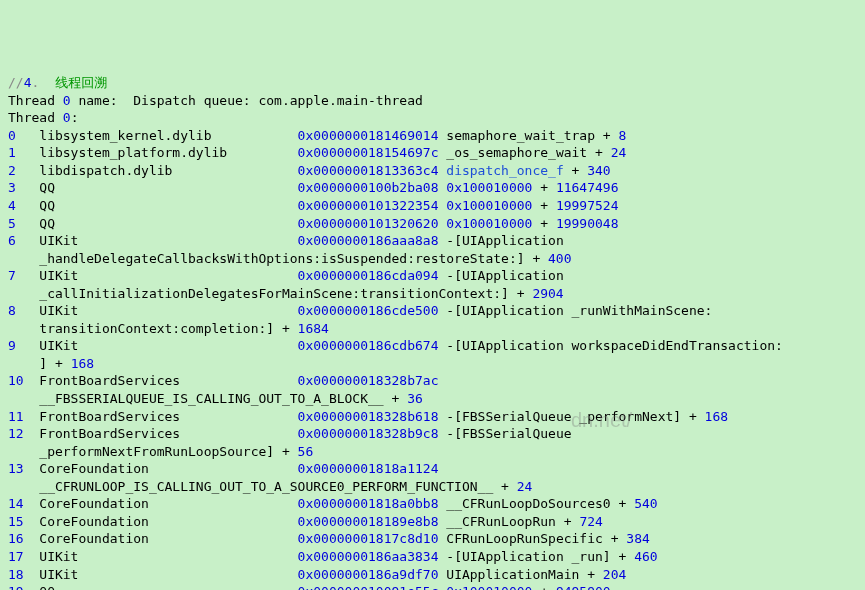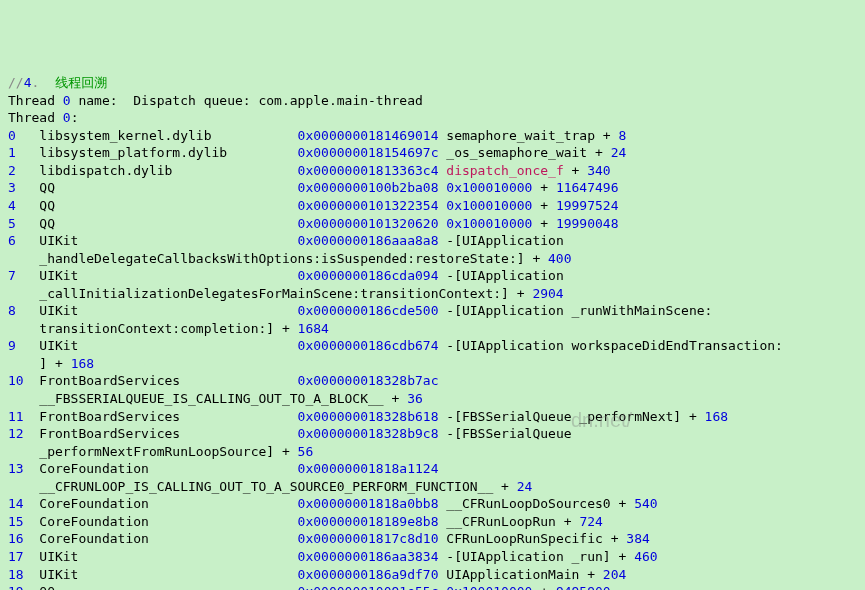--- a/index.html
+++ b/index.html
@@ -8,21 +8,21 @@
       background: #c8f0c8;
       font-family: Menlo, Monaco, Consolas, monospace;
       font-size: 13px;
       line-height: 1.35;
       color: #000;
       white-space: pre;
     }
     .gray { color: #888; }
     .green { color: #009600; margin-left: 8px; }
     .blue { color: #0000dd; }
-    .orange { color: #be185d; }
+    .orange { color: #1d4ed8; }
     .watermark {
       position: absolute;
       color: rgba(120,120,120,0.35);
       font-family: Arial,sans-serif;
       font-size: 20px;
       top: 333px;
       left: 520px;
       pointer-events: none;
       margin-left: 43px;
     }

